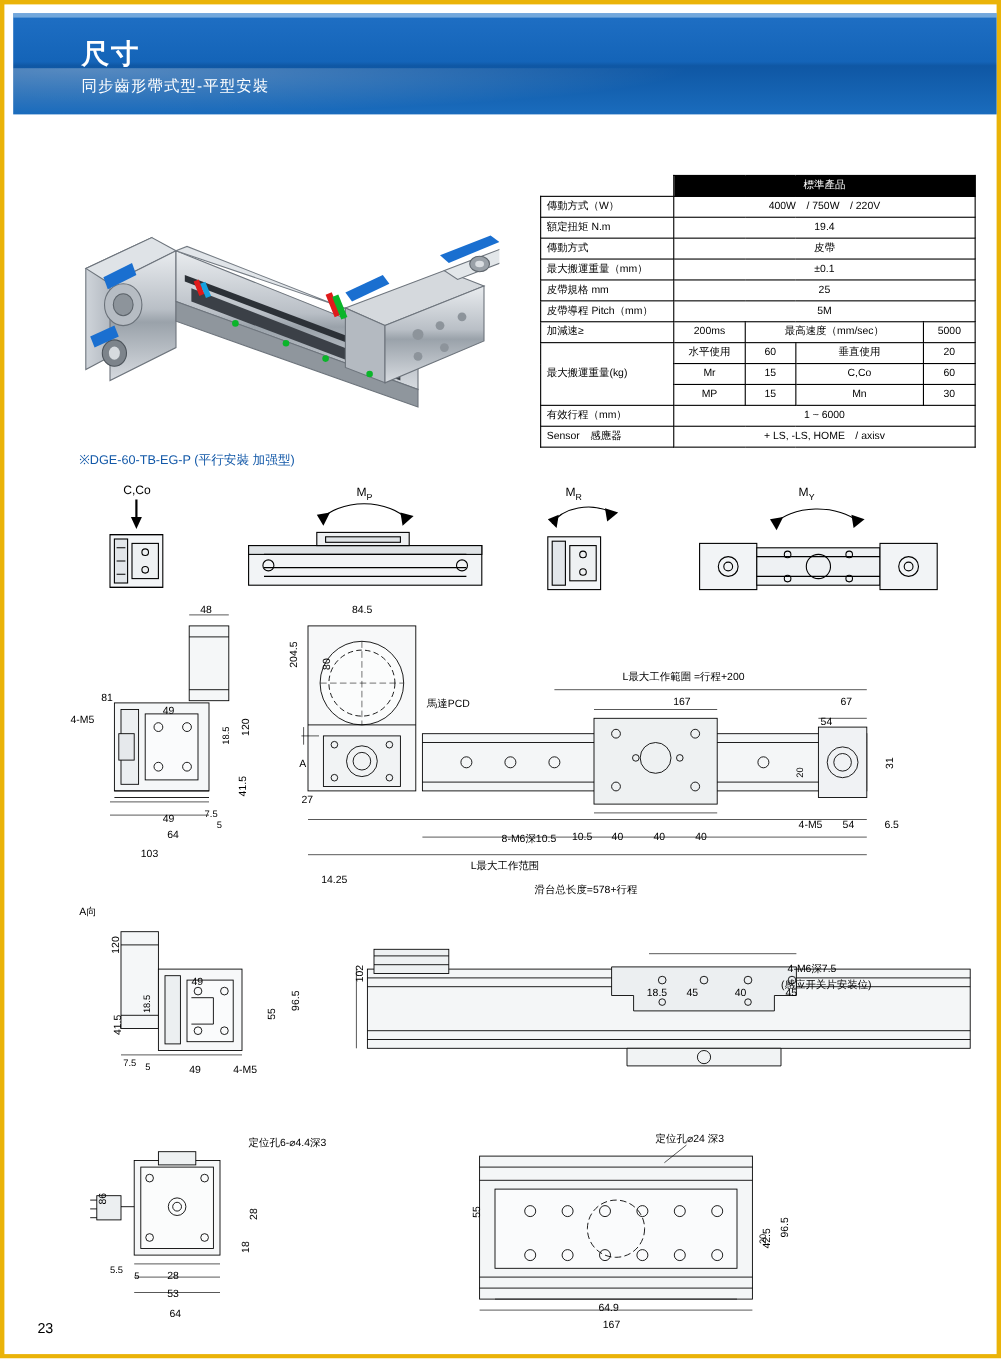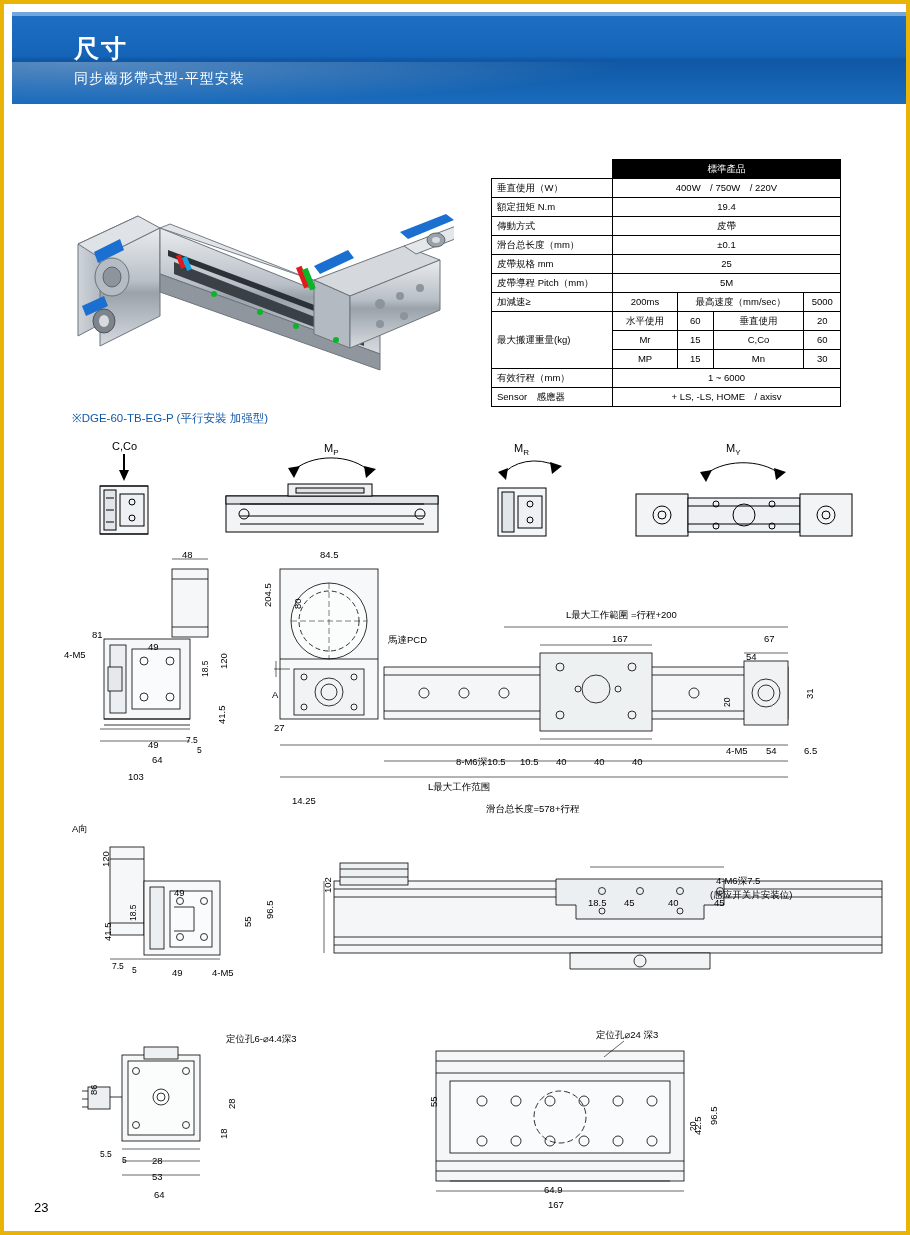--- a/index.html
+++ b/index.html
@@ -55,21 +55,21 @@
   
   .photo{
     position:absolute;left:60px;top:150px;width:390px;height:250px;
   }
   .caption{
     position:absolute;left:68px;top:406px;
     font-size:11.5px;color:#1258a8;
   }
   
   .spec{
-    position:absolute;left:487px;top:155px;width:350px;
+    position:absolute;left:487px;top:155px;width:396px;
     border-collapse:collapse;
     font-size:9.5px;
     color:#000;
   }
   .spec td,.spec th{
     border:1px solid #000;
     padding:2px 3px;
     text-align:center;
     line-height:1.25;
     height:14px;
@@ -173,33 +173,33 @@
   </div>
   <div class="caption">※DGE-60-TB-EG-P (平行安裝 加强型)</div>
 
   <table class="spec">
     <tbody>
         <tr>
       <td class="lbl" style="border:none"></td>
       <td class="hdr" colspan="4">標準產品</td>
     </tr>
     <tr>
-      <td class="lbl">垂直使用（W）</td>
+      <td class="lbl">傳動方式（W）</td>
       <td colspan="4">400W　/ 750W　/ 220V</td>
     </tr>
     <tr>
       <td class="lbl">額定扭矩 N.m</td>
       <td colspan="4">19.4</td>
     </tr>
     <tr>
       <td class="lbl">傳動方式</td>
       <td colspan="4">皮帶</td>
     </tr>
     <tr>
-      <td class="lbl">滑台总长度（mm）</td>
+      <td class="lbl">最大搬運重量（mm）</td>
       <td colspan="4">±0.1</td>
     </tr>
     <tr>
       <td class="lbl">皮帶規格 mm</td>
       <td colspan="4">25</td>
     </tr>
     <tr>
       <td class="lbl">皮帶導程 Pitch（mm）</td>
       <td colspan="4">5M</td>
     </tr>

